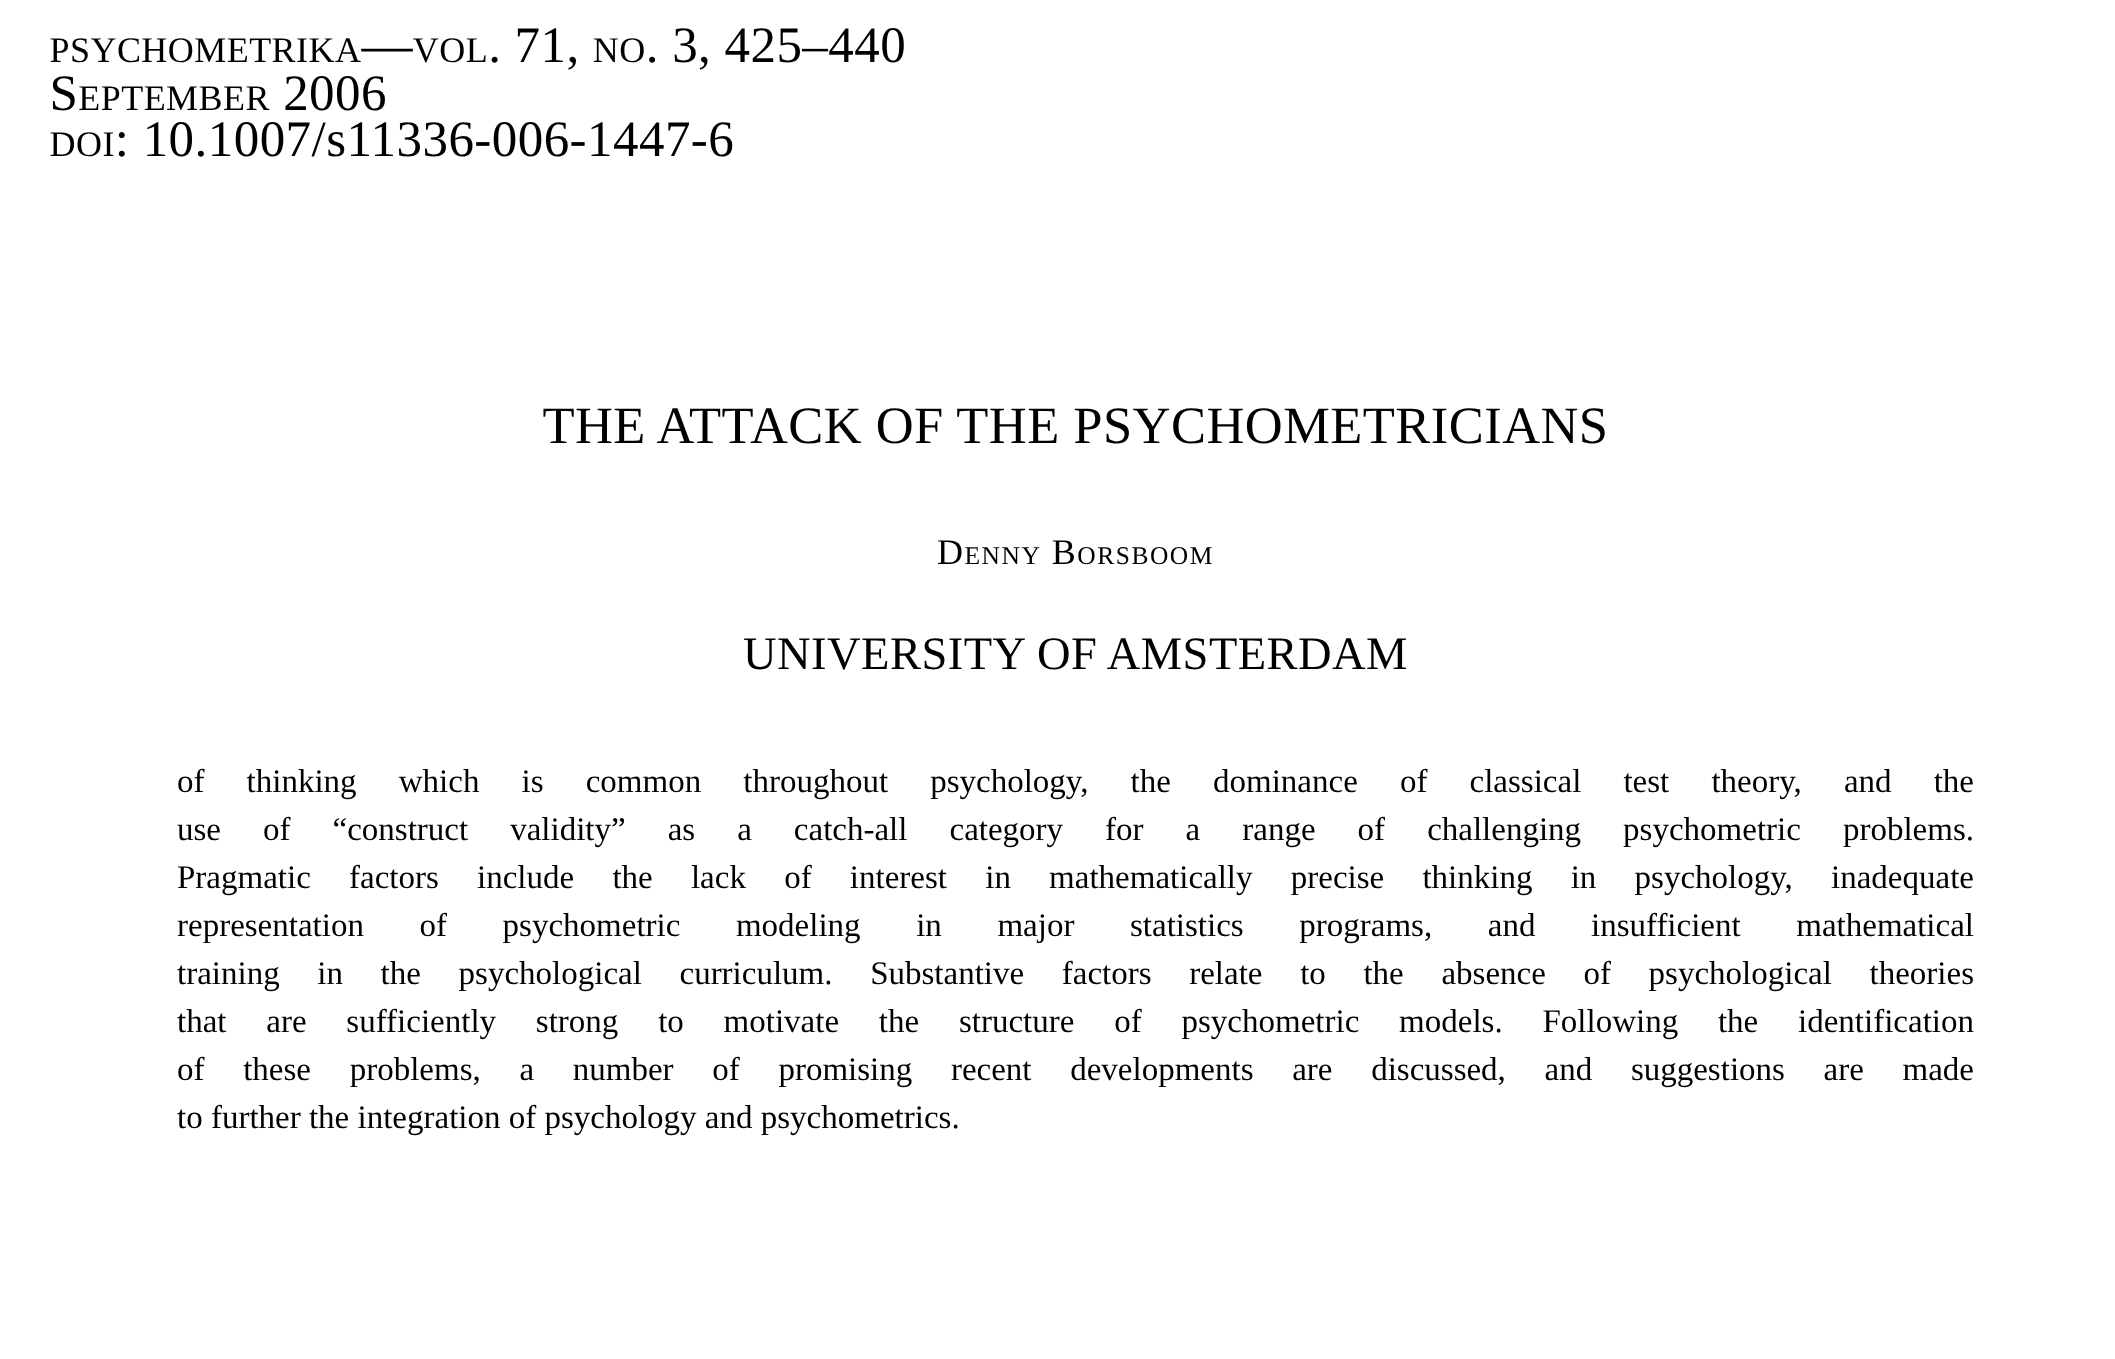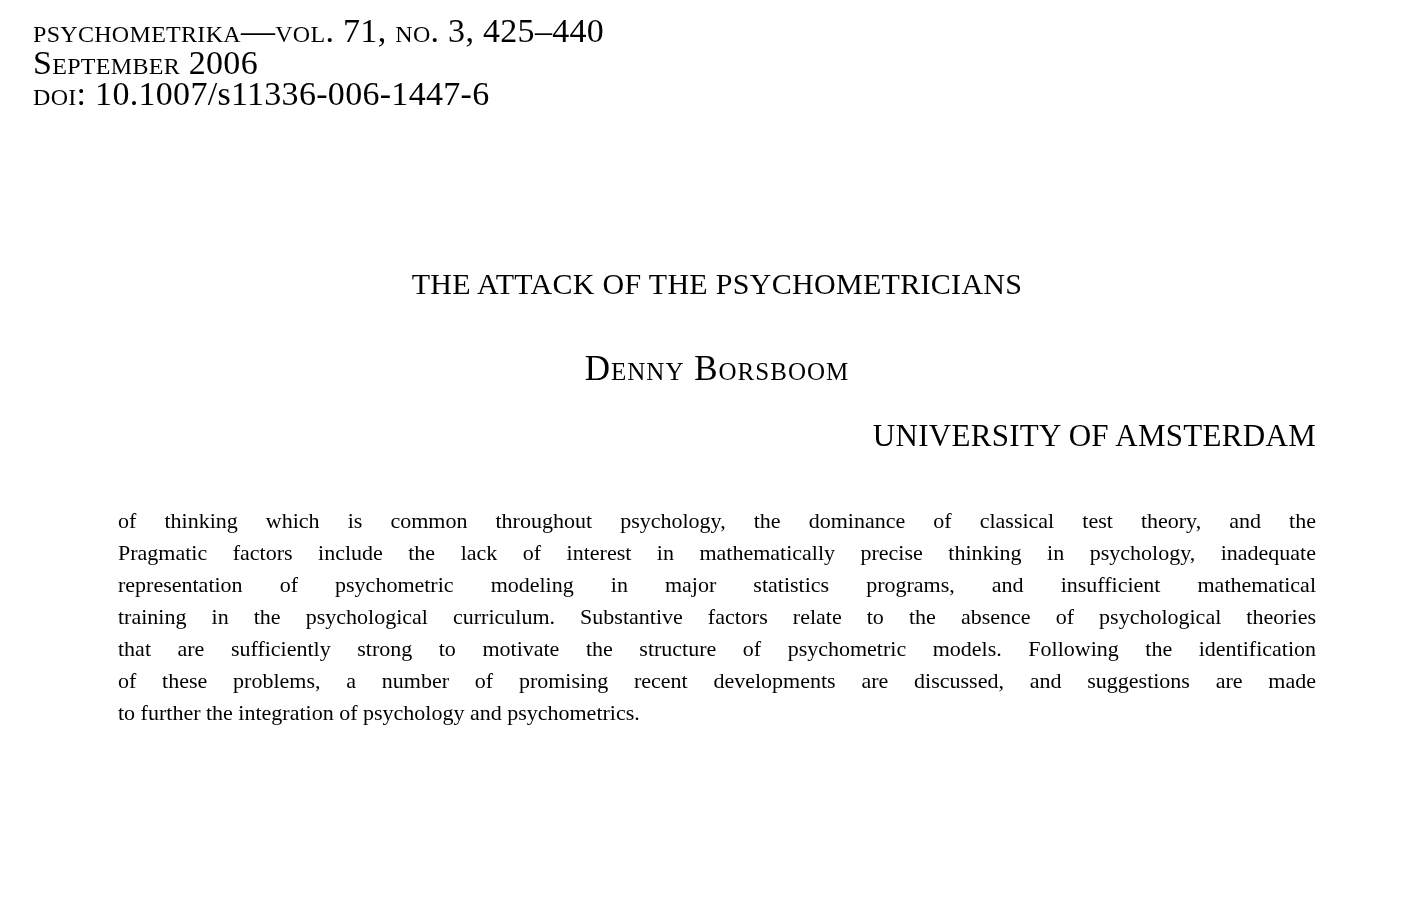--- a/index.html
+++ b/index.html
@@ -28,43 +28,43 @@
     white-space: nowrap;
   }
 
   .paper-title {
     position: absolute;
     top: 266px;
     left: 118px;
     width: 1198px;
     margin: 0;
     text-align: center;
-    font-size: 30px;
+    font-size: 35px;
     font-weight: normal;
     line-height: 36px;
     letter-spacing: 0.3px;
   }
 
   .author {
     position: absolute;
     top: 351px;
     left: 118px;
     width: 1198px;
     text-align: center;
-    font-size: 35px;
+    font-size: 24px;
     line-height: 36px;
     letter-spacing: 1px;
   }
 
   .affiliation {
     position: absolute;
     top: 420px;
     left: 118px;
     width: 1198px;
-    text-align: right;
+    text-align: center;
     font-size: 31px;
     line-height: 32px;
     letter-spacing: 0.3px;
   }
 
   .abstract {
     position: absolute;
     top: 505px;
     left: 118px;
     width: 1198px;
@@ -103,20 +103,21 @@
   </header>
 
   <h1 class="paper-title">THE ATTACK OF THE PSYCHOMETRICIANS</h1>
 
   <div class="author sc">Denny Borsboom</div>
 
   <div class="affiliation">UNIVERSITY OF AMSTERDAM</div>
 
   <div class="abstract">
     <div class="jline">of thinking which is common throughout psychology, the dominance of classical test theory, and the</div>
+    <div class="jline">use of “construct validity” as a catch-all category for a range of challenging psychometric problems.</div>
     <div class="jline">Pragmatic factors include the lack of interest in mathematically precise thinking in psychology, inadequate</div>
     <div class="jline">representation of psychometric modeling in major statistics programs, and insufficient mathematical</div>
     <div class="jline">training in the psychological curriculum. Substantive factors relate to the absence of psychological theories</div>
     <div class="jline">that are sufficiently strong to motivate the structure of psychometric models. Following the identification</div>
     <div class="jline">of these problems, a number of promising recent developments are discussed, and suggestions are made</div>
     <div class="jline last">to further the integration of psychology and psychometrics.</div>
   </div>
 
 
 </div>

